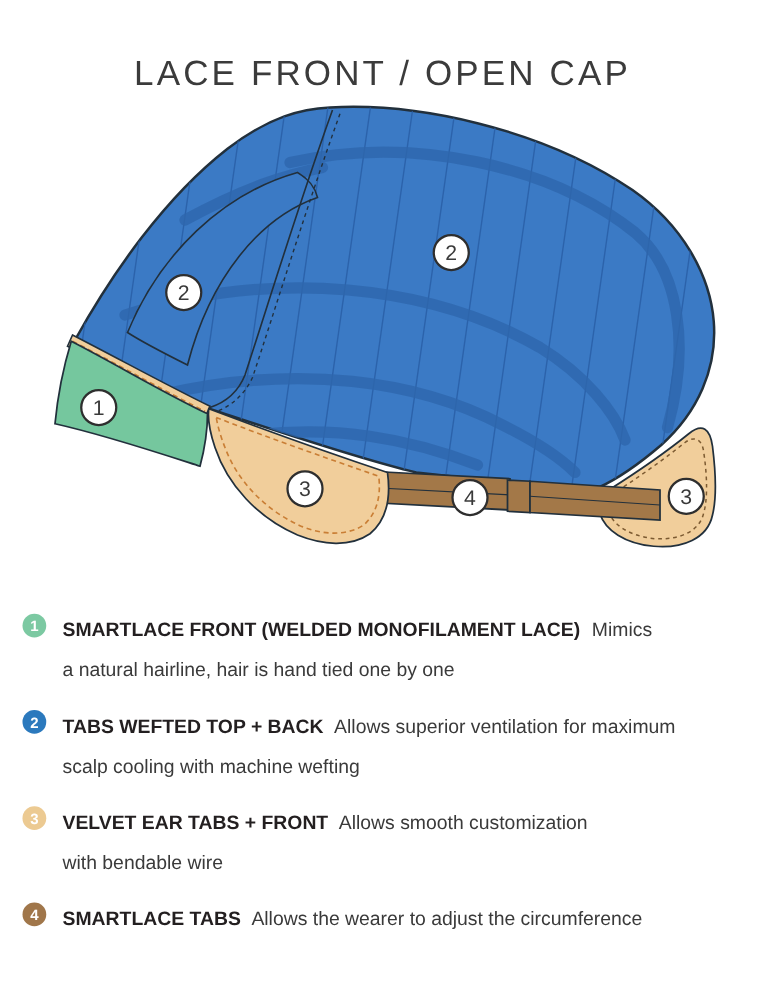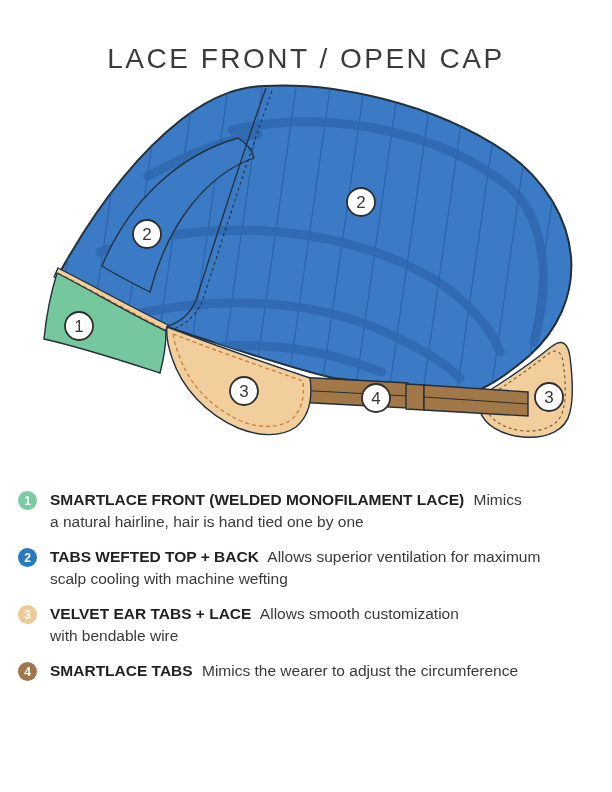--- a/index.html
+++ b/index.html
@@ -31,21 +31,21 @@
   
   .legend{position:absolute;left:18px;top:489px;width:580px;}
   .legend-item{display:flex;align-items:flex-start;margin-bottom:13px;}
   .badge{
     flex:0 0 auto;width:19px;height:19px;border-radius:50%;
     color:#ffffff;font-size:12px;font-weight:700;
     display:flex;align-items:center;justify-content:center;
     margin-top:2px;
   }
   .legend-text{
-    margin-left:13px;font-size:15.5px;line-height:22px;color:#3a3a3a;
+    margin-left:13px;font-size:15.5px;line-height:32px;color:#3a3a3a;
   }
   .legend-text .lbl{font-weight:700;color:#231f20;margin-right:5px;}
   .w1{max-width:478px;}
   .w2{max-width:505px;}
   .w3{max-width:432px;}
   .w4{max-width:560px;}
 </style>
 </head>
 <body>
 
@@ -182,24 +182,24 @@
   <div class="legend-item">
     <div class="badge" style="background-color: rgb(43, 121, 189);">2</div>
     <div class="legend-text w2">
       <span class="lbl">TABS WEFTED TOP + BACK</span>
       <span class="desc">Allows superior ventilation for maximum scalp cooling with machine wefting</span>
     </div>
   </div>
   <div class="legend-item">
     <div class="badge" style="background-color: rgb(236, 202, 146);">3</div>
     <div class="legend-text w3">
-      <span class="lbl">VELVET EAR TABS + LACE</span>
+      <span class="lbl">VELVET EAR TABS + FRONT</span>
       <span class="desc">Allows smooth customization with bendable wire</span>
     </div>
   </div>
   <div class="legend-item">
     <div class="badge" style="background-color: rgb(160, 118, 74);">4</div>
     <div class="legend-text w4">
       <span class="lbl">SMARTLACE TABS</span>
-      <span class="desc">Mimics the wearer to adjust the circumference</span>
+      <span class="desc">Allows the wearer to adjust the circumference</span>
     </div>
   </div>
 </div>
 
 </body></html>

